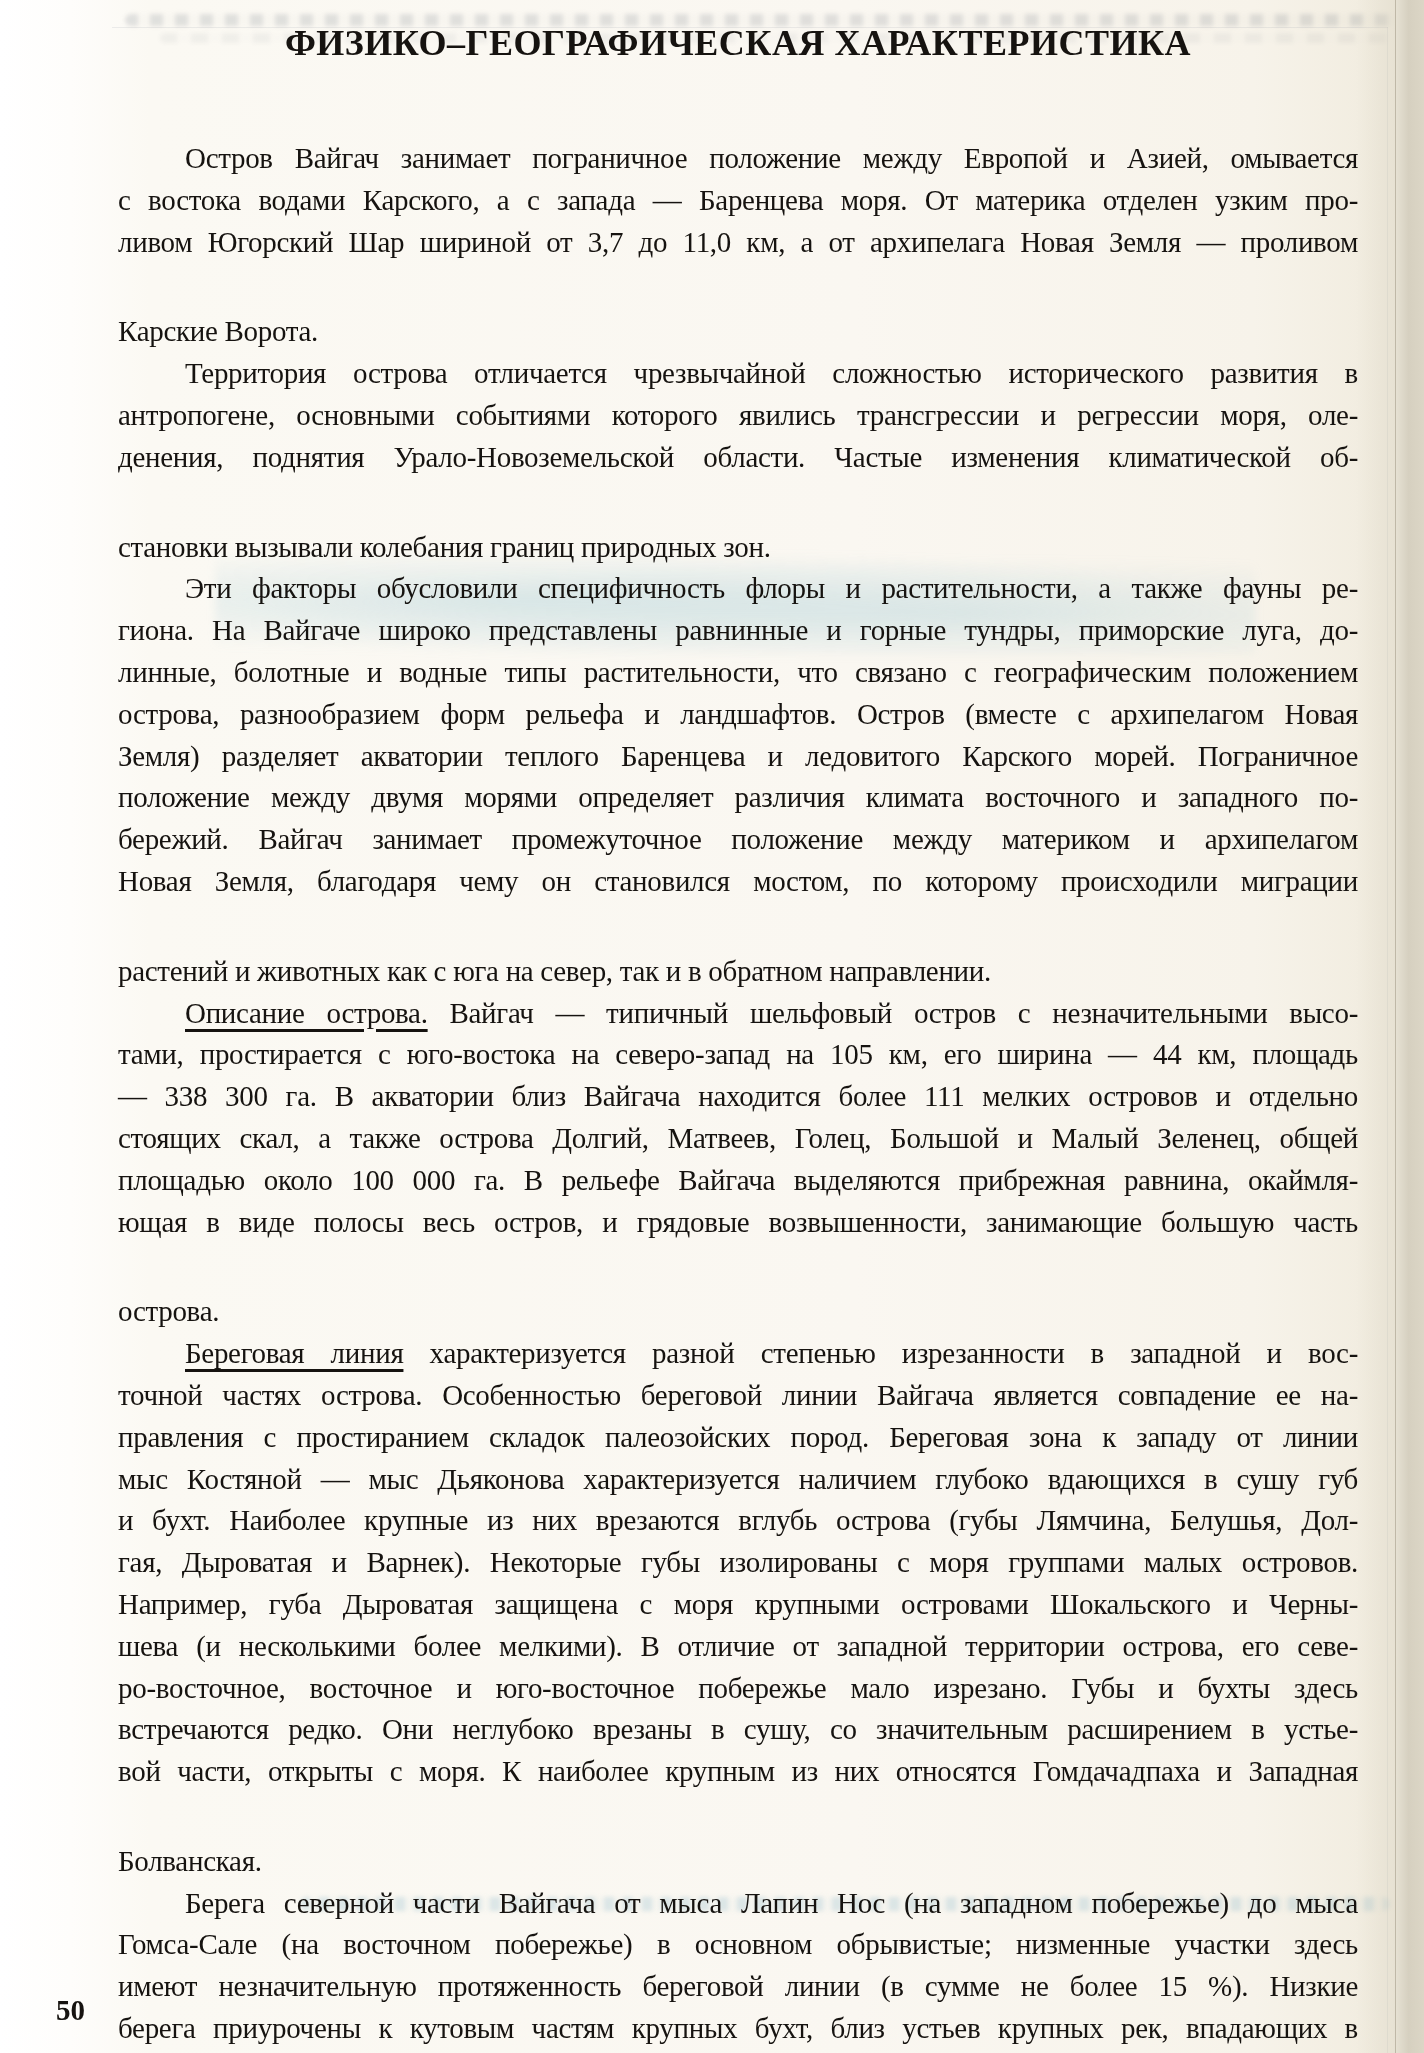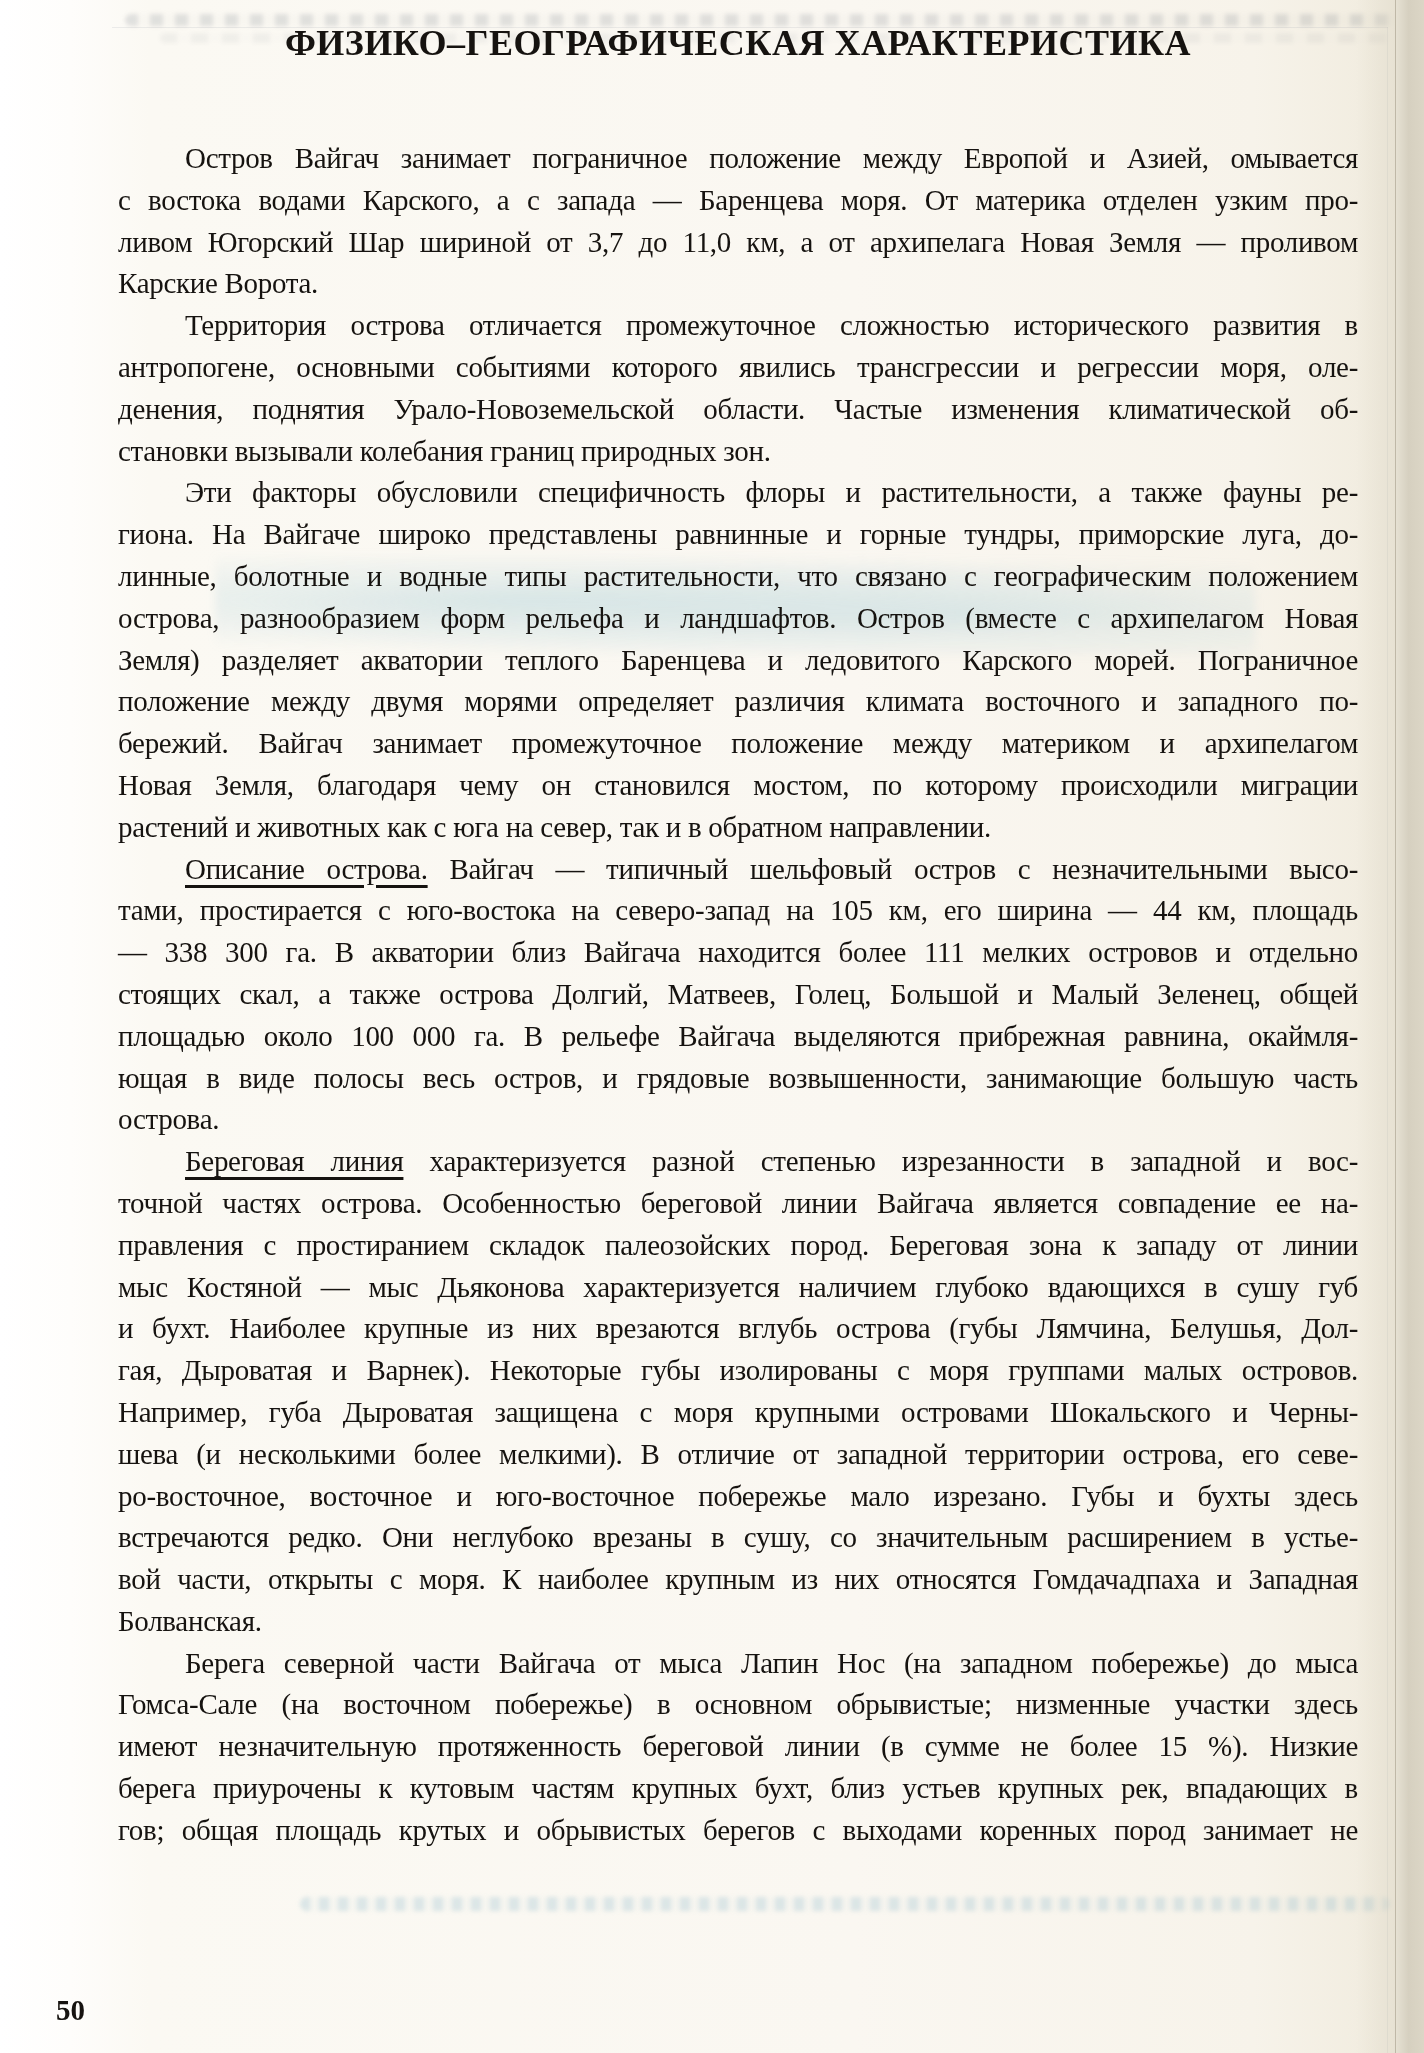--- a/index.html
+++ b/index.html
@@ -75,21 +75,21 @@
   }
   .para { margin: 0; }
   .line {
     display: block;
     text-align: justify;
     text-align-last: justify;
     height: 41.8px;
     white-space: normal;
   }
   .line.first { text-indent: 67px; }
-  .line.last { text-align-last: left; }
+  .line.last { text-align-last: left; margin-top: 48px; }
   .u {
     text-decoration: underline;
     text-decoration-thickness: 2.5px;
     text-underline-offset: 6px;
   }
 
   .page-number {
     position: absolute; left: 56px; top: 1994px;
     font-size: 29px; font-weight: bold;
   }
@@ -111,21 +111,21 @@
   </h1>
 
   <div class="text-block">
       <div class="para">
         <div class="line first">Остров Вайгач занимает пограничное положение между Европой и Азией, омывается</div>
         <div class="line">с востока водами Карского, а с запада — Баренцева моря. От материка отделен узким про-</div>
         <div class="line">ливом Югорский Шар шириной от 3,7 до 11,0 км, а от архипелага Новая Земля — проливом</div>
         <div class="line last">Карские Ворота.</div>
       </div>
       <div class="para">
-        <div class="line first">Территория острова отличается промежуточное сложностью исторического развития в</div>
+        <div class="line first">Территория острова отличается чрезвычайной сложностью исторического развития в</div>
         <div class="line">антропогене, основными событиями которого явились трансгрессии и регрессии моря, оле-</div>
         <div class="line">денения, поднятия Урало-Новоземельской области. Частые изменения климатической об-</div>
         <div class="line last">становки вызывали колебания границ природных зон.</div>
       </div>
       <div class="para">
         <div class="line first">Эти факторы обусловили специфичность флоры и растительности, а также фауны ре-</div>
         <div class="line">гиона. На Вайгаче широко представлены равнинные и горные тундры, приморские луга, до-</div>
         <div class="line">линные, болотные и водные типы растительности, что связано с географическим положением</div>
         <div class="line">острова, разнообразием форм рельефа и ландшафтов. Остров (вместе с архипелагом Новая</div>
         <div class="line">Земля) разделяет акватории теплого Баренцева и ледовитого Карского морей. Пограничное</div>

